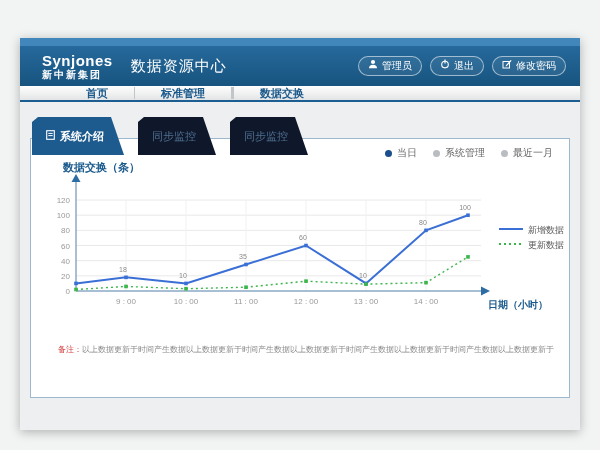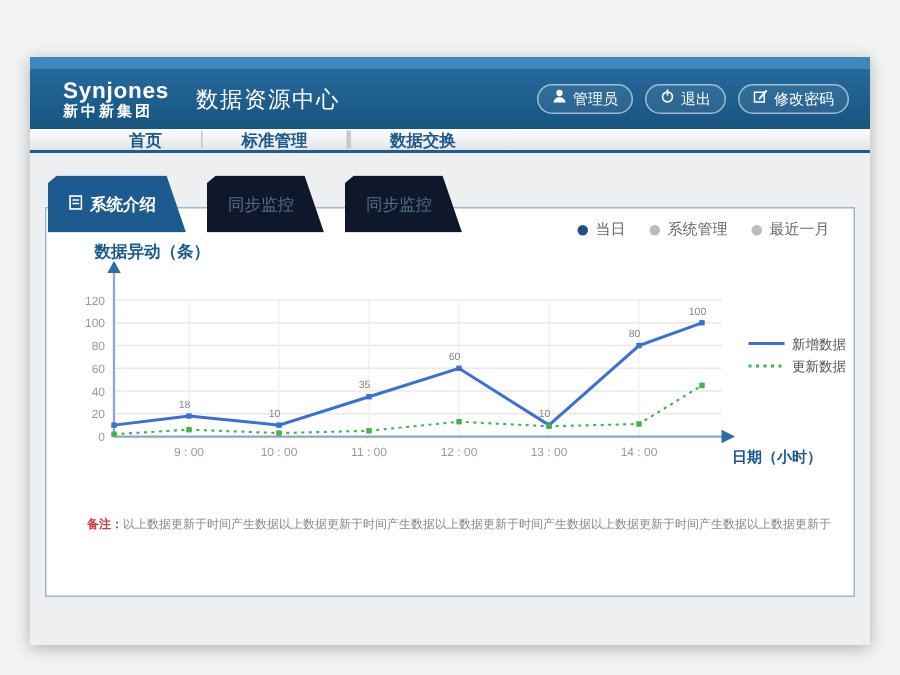--- a/index.html
+++ b/index.html
@@ -40,21 +40,21 @@
   .dot { width:7px; height:7px; border-radius:50%; background:#b9bdc2; }
   .radio.sel .dot { background:#1b4f8c; }
   .radio span.lbl { font-size:10px; color:#666; }
 
   .y-title { position:absolute; left:32px; top:21px; font-size:11px; font-weight:bold; color:#1a5a8c; }
 
   svg.chart { position:absolute; left:10px; top:34px; }
   svg.chart text { font-family:"Liberation Sans","DejaVu Sans",sans-serif; }
 
   .note { position:absolute; left:27px; top:205px; width:505px; font-size:8px; white-space:nowrap; overflow:hidden; }
-  .note .red { color:#d03b3b; font-weight:bold; }
+  .note .red { color:#d03b3b; font-weight:normal; }
   .note .txt { color:#888; }
 </style>
 </head>
 <body>
 
 <div class="window">
   <div class="top-strip"></div>
 
   <div class="header">
     <div class="logo">
@@ -133,21 +133,21 @@
         <div class="radio">
           <span class="dot"></span>
           <span class="lbl">系统管理</span>
         </div>
         <div class="radio">
           <span class="dot"></span>
           <span class="lbl">最近一月</span>
         </div>
       </div>
 
-      <div class="y-title">数据异动（条）</div>
+      <div class="y-title">数据交换（条）</div>
 
       <svg class="chart" width="530" height="150" viewBox="0 0 530 150">
           <line x1="35" y1="102.84" x2="440" y2="102.84" stroke="#e9e9e9" stroke-width="1"></line>
           <line x1="35" y1="87.68" x2="440" y2="87.68" stroke="#e9e9e9" stroke-width="1"></line>
           <line x1="35" y1="72.52" x2="440" y2="72.52" stroke="#e9e9e9" stroke-width="1"></line>
           <line x1="35" y1="57.36" x2="440" y2="57.36" stroke="#e9e9e9" stroke-width="1"></line>
           <line x1="35" y1="42.2" x2="440" y2="42.2" stroke="#e9e9e9" stroke-width="1"></line>
           <line x1="35" y1="27.039999999999992" x2="440" y2="27.039999999999992" stroke="#e9e9e9" stroke-width="1"></line>
           <line x1="85" y1="27" x2="85" y2="118" stroke="#f1f1f1" stroke-width="1"></line>
           <line x1="145" y1="27" x2="145" y2="118" stroke="#f1f1f1" stroke-width="1"></line>

